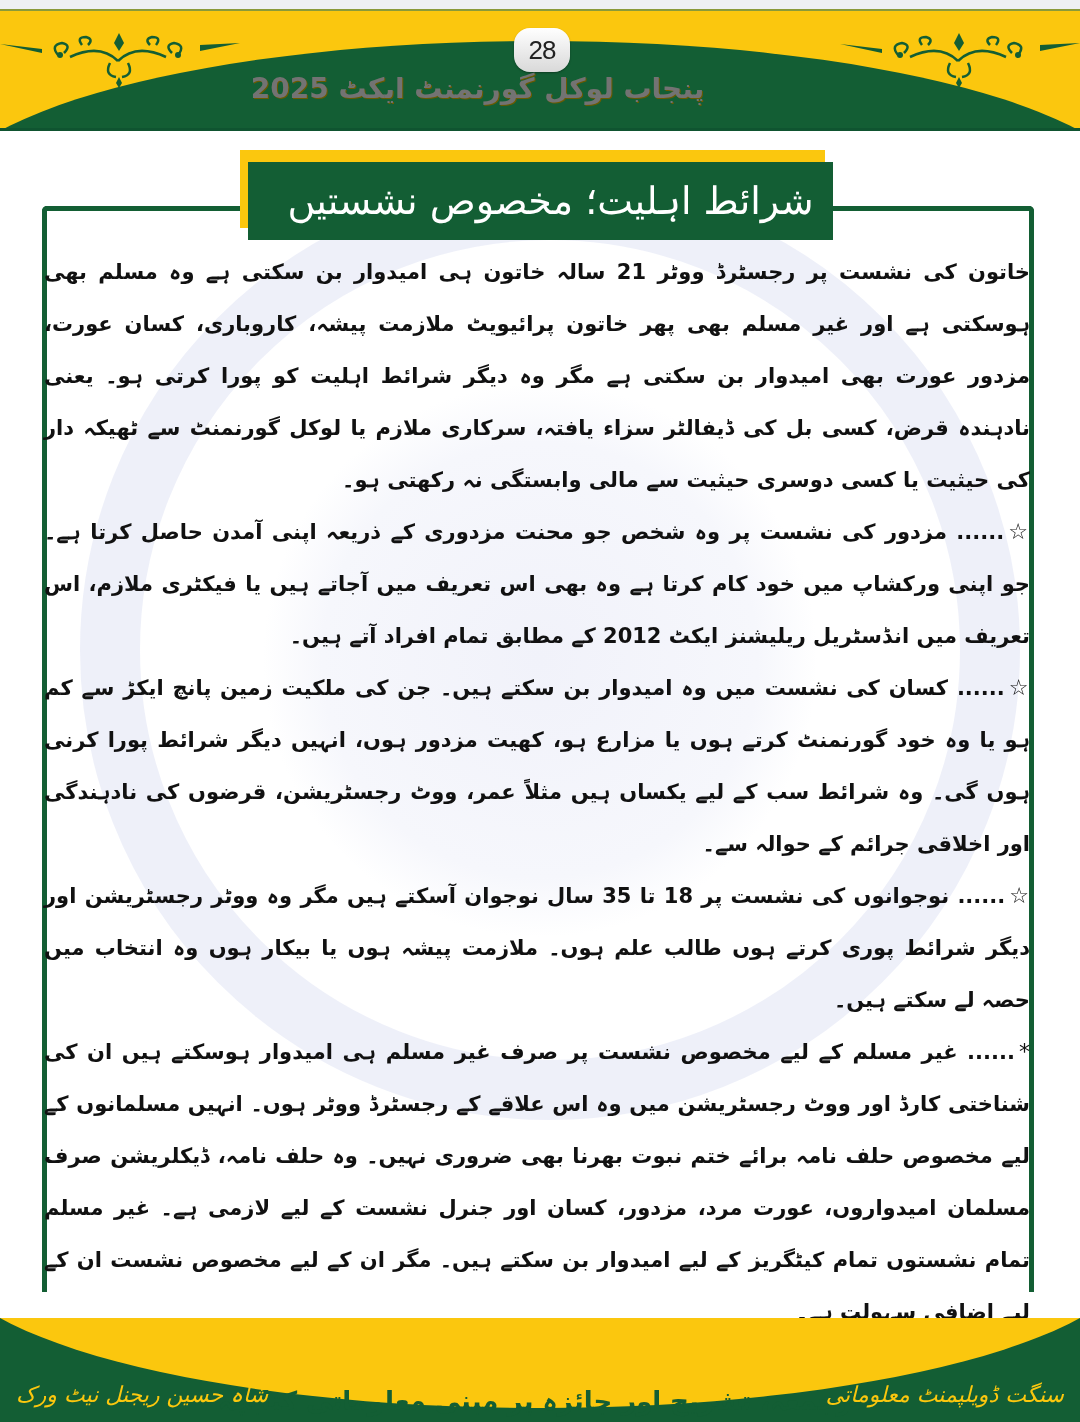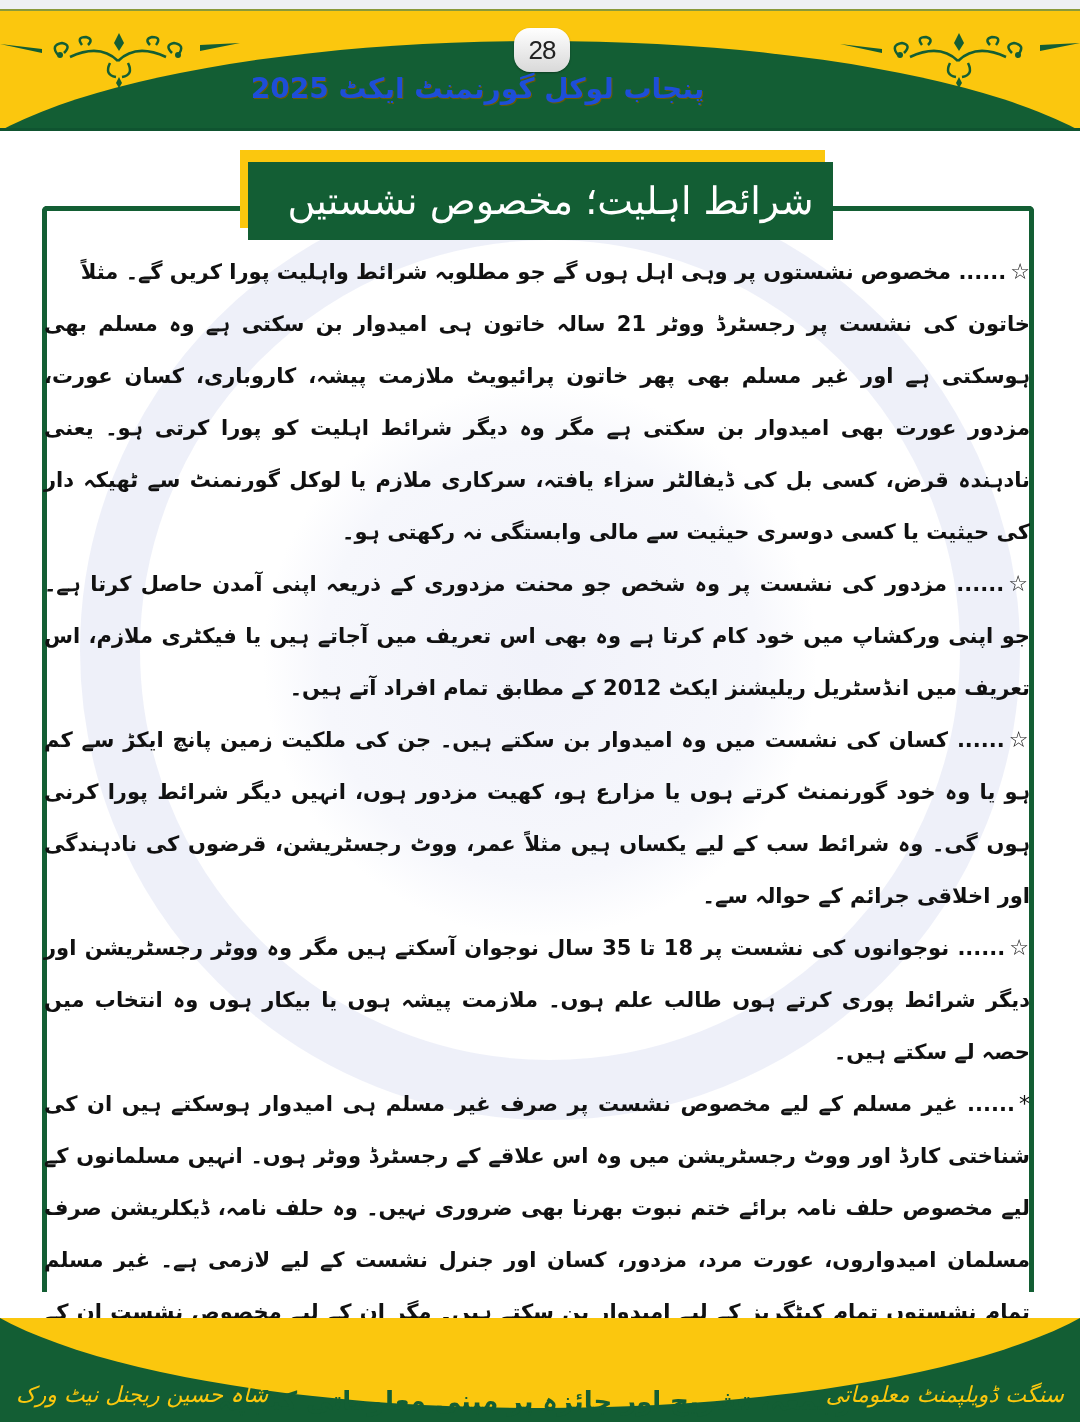--- a/index.html
+++ b/index.html
@@ -22,21 +22,21 @@
     .page-badge {
       position: absolute; left: 514px; top: 28px; width: 56px; height: 44px;
       background: linear-gradient(#ffffff, #d9d9d9); border-radius: 16px;
       box-shadow: 0 1px 2px rgba(0,0,0,0.35);
       font-family: "Liberation Sans", sans-serif; font-size: 26px; color: #222;
       display: flex; align-items: center; justify-content: center; letter-spacing: -1px;
     }
     .header-title {
       position: absolute; left: 0; top: 72px; width: 955px; text-align: center;
       font-family: "DejaVu Sans", sans-serif; font-weight: bold; font-size: 28px;
-      color: #1d4ed8; direction: rtl; text-shadow: 1px 1px 0 #6b5a00;
+      color: #737373; direction: rtl; text-shadow: 1px 1px 0 #6b5a00;
     }
 
     
     .watermark {
       position: absolute; left: 80px; top: 180px; width: 940px; height: 940px;
       border-radius: 50%; border: 60px solid #eceef8; opacity: 0.9;
     }
     .watermark-inner {
       position: absolute; left: 260px; top: 380px; width: 560px; height: 560px;
       border-radius: 50%; background: radial-gradient(#f1f2fa 0%, #f6f7fc 55%, transparent 70%);
@@ -141,23 +141,20 @@
 <div class="frame"></div>
 <div class="frame-cut-bottom"></div>
 
 <div class="banner-yellow"></div>
 <div class="banner-green">
   <span class="banner-title">شرائط اہلیت؛ مخصوص نشستیں</span>
 </div>
 
 <div class="content">
   <p>
-    <span class="star">☆</span><span>...... مخصوص نشستوں پر وہی اہل ہوں گے جو مطلوبہ شرائط واہلیت پورا کریں گے۔ مثلاً</span>
-  </p>
-  <p>
     <span>خاتون کی نشست پر رجسٹرڈ ووٹر 21 سالہ خاتون ہی امیدوار بن سکتی ہے وہ مسلم بھی ہوسکتی ہے اور غیر مسلم بھی پھر خاتون پرائیویٹ ملازمت پیشہ، کاروباری، کسان عورت، مزدور عورت بھی امیدوار بن سکتی ہے مگر وہ دیگر شرائط اہلیت کو پورا کرتی ہو۔ یعنی نادہندہ قرض، کسی بل کی ڈیفالٹر سزاء یافتہ، سرکاری ملازم یا لوکل گورنمنٹ سے ٹھیکہ دار کی حیثیت یا کسی دوسری حیثیت سے مالی وابستگی نہ رکھتی ہو۔</span>
   </p>
   <p>
     <span class="star">☆</span><span>...... مزدور کی نشست پر وہ شخص جو محنت مزدوری کے ذریعہ اپنی آمدن حاصل کرتا ہے۔ جو اپنی ورکشاپ میں خود کام کرتا ہے وہ بھی اس تعریف میں آجاتے ہیں یا فیکٹری ملازم، اس تعریف میں انڈسٹریل ریلیشنز ایکٹ 2012 کے مطابق تمام افراد آتے ہیں۔</span>
   </p>
   <p>
     <span class="star">☆</span><span>...... کسان کی نشست میں وہ امیدوار بن سکتے ہیں۔ جن کی ملکیت زمین پانچ ایکڑ سے کم ہو یا وہ خود گورنمنٹ کرتے ہوں یا مزارع ہو، کھیت مزدور ہوں، انہیں دیگر شرائط پورا کرنی ہوں گی۔ وہ شرائط سب کے لیے یکساں ہیں مثلاً عمر، ووٹ رجسٹریشن، قرضوں کی نادہندگی اور اخلاقی جرائم کے حوالہ سے۔</span>
   </p>
   <p>
     <span class="star">☆</span><span>...... نوجوانوں کی نشست پر 18 تا 35 سال نوجوان آسکتے ہیں مگر وہ ووٹر رجسٹریشن اور دیگر شرائط پوری کرتے ہوں طالب علم ہوں۔ ملازمت پیشہ ہوں یا بیکار ہوں وہ انتخاب میں حصہ لے سکتے ہیں۔</span>

